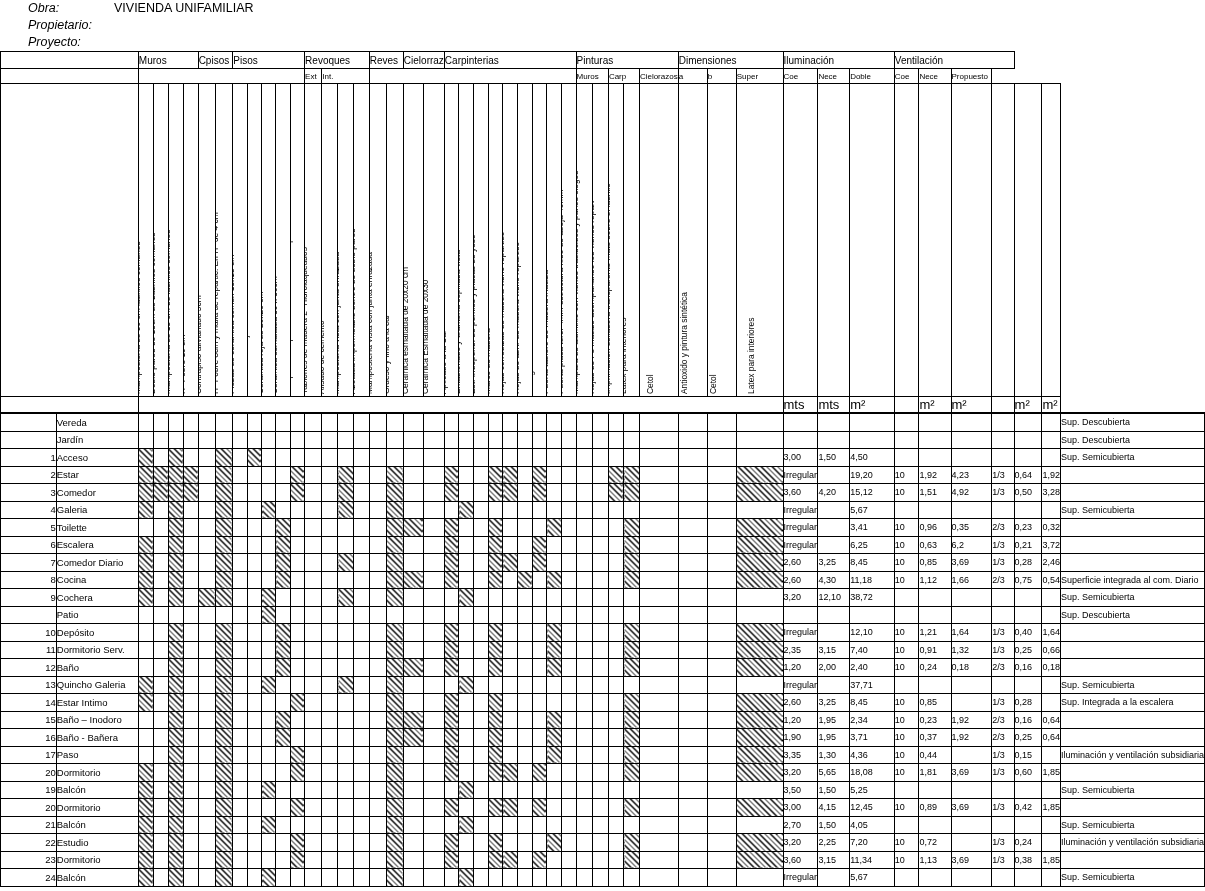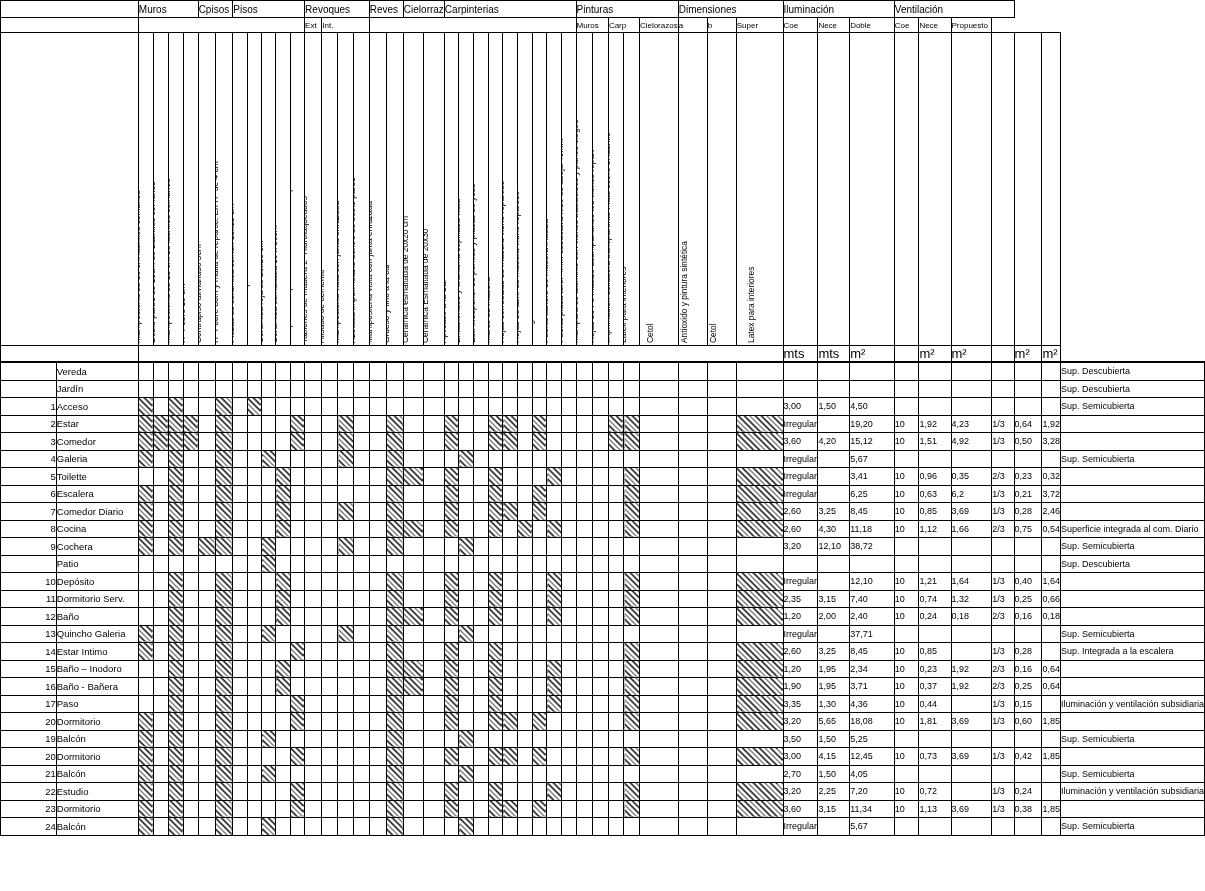--- a/index.html
+++ b/index.html
@@ -55,20 +55,34 @@
     background-image:repeating-linear-gradient(45deg,#000 0 1px,#fff 1px 4px);
   }
   .thicktop{border-top:2px solid #000 !important;}
 </style>
 </head>
 <body>
 
 <div class="sheet">
 
 
+  <div class="hdr-rows">
+    <div class="hdr-row">
+      <div class="hdr-label">Obra:</div>
+      <div class="hdr-val">VIVIENDA UNIFAMILIAR</div>
+    </div>
+    <div class="hdr-row">
+      <div class="hdr-label">Propietario:</div>
+      <div class="hdr-val"></div>
+    </div>
+    <div class="hdr-row">
+      <div class="hdr-label">Proyecto:</div>
+      <div class="hdr-val"></div>
+    </div>
+  </div>
 
   <table class="grid" id="grid">
     <tbody id="grid-body">
         <tr>
           <td class="grp" colspan="2" style="width: 108px;"></td>
           <td class="grp" colspan="4" style="width: 68px;">Muros</td>
           <td class="grp" colspan="2" style="width: 34px;">Cpisos</td>
           <td class="grp" colspan="5" style="width: 85px;">Pisos</td>
           <td class="grp" colspan="4" style="width: 68px;">Revoques</td>
           <td class="grp" colspan="2" style="width: 34px;">Reves</td>
@@ -917,21 +931,21 @@
           <td style="width: 17px;"></td>
           <td class="hatch" style="width: 17px;"></td>
           <td style="width: 17px;"></td>
           <td style="width: 17px;"></td>
           <td style="width: 17px;"></td>
           <td class="hatch" style="width: 17px;"></td>
           <td class="num" style="width: 34px;">2,35</td>
           <td class="num" style="width: 34px;">3,15</td>
           <td class="num" style="width: 52px;">7,40</td>
           <td class="num" style="width: 24px;">10</td>
-          <td class="num" style="width: 32px;">0,74</td>
+          <td class="num" style="width: 32px;">0,91</td>
           <td class="num" style="width: 32px;">1,32</td>
           <td class="num" style="width: 22px;">1/3</td>
           <td class="num" style="width: 30px;">0,25</td>
           <td class="num">0,66</td>
           <td class="obs"></td>
         </tr>
         <tr class="datarow">
           <td class="idx" style="width: 22px;">12</td>
           <td class="name" style="width: 86px;">Baño</td>
           <td style="width: 17px;"></td>
@@ -1367,21 +1381,21 @@
           <td style="width: 17px;"></td>
           <td class="hatch" style="width: 17px;"></td>
           <td style="width: 17px;"></td>
           <td style="width: 17px;"></td>
           <td style="width: 17px;"></td>
           <td class="hatch" style="width: 17px;"></td>
           <td class="num" style="width: 34px;">3,00</td>
           <td class="num" style="width: 34px;">4,15</td>
           <td class="num" style="width: 52px;">12,45</td>
           <td class="num" style="width: 24px;">10</td>
-          <td class="num" style="width: 32px;">0,73</td>
+          <td class="num" style="width: 32px;">0,89</td>
           <td class="num" style="width: 32px;">3,69</td>
           <td class="num" style="width: 22px;">1/3</td>
           <td class="num" style="width: 30px;">0,42</td>
           <td class="num">1,85</td>
           <td class="obs"></td>
         </tr>
         <tr class="datarow">
           <td class="idx" style="width: 22px;">21</td>
           <td class="name" style="width: 86px;">Balcón</td>
           <td class="hatch" style="width: 17px;"></td>

